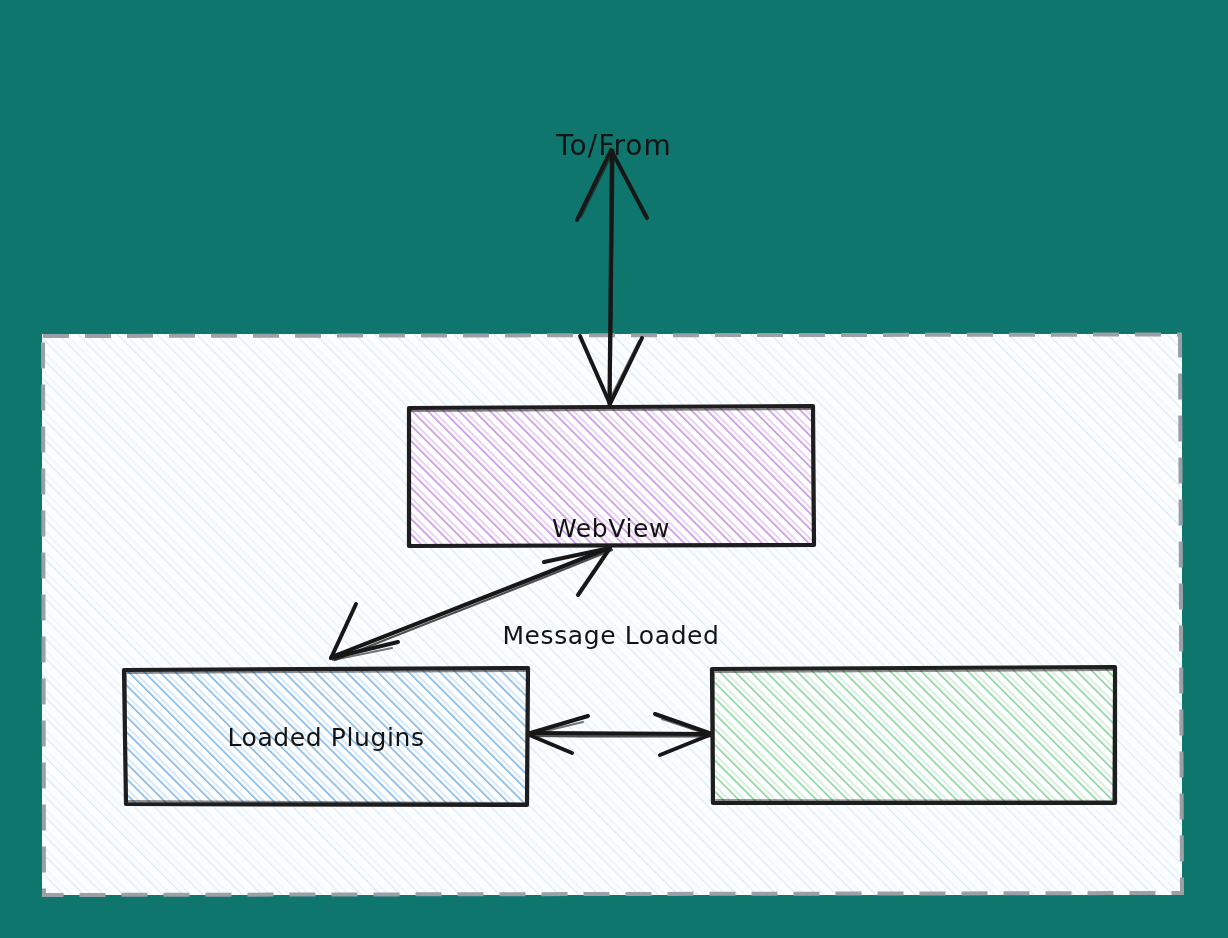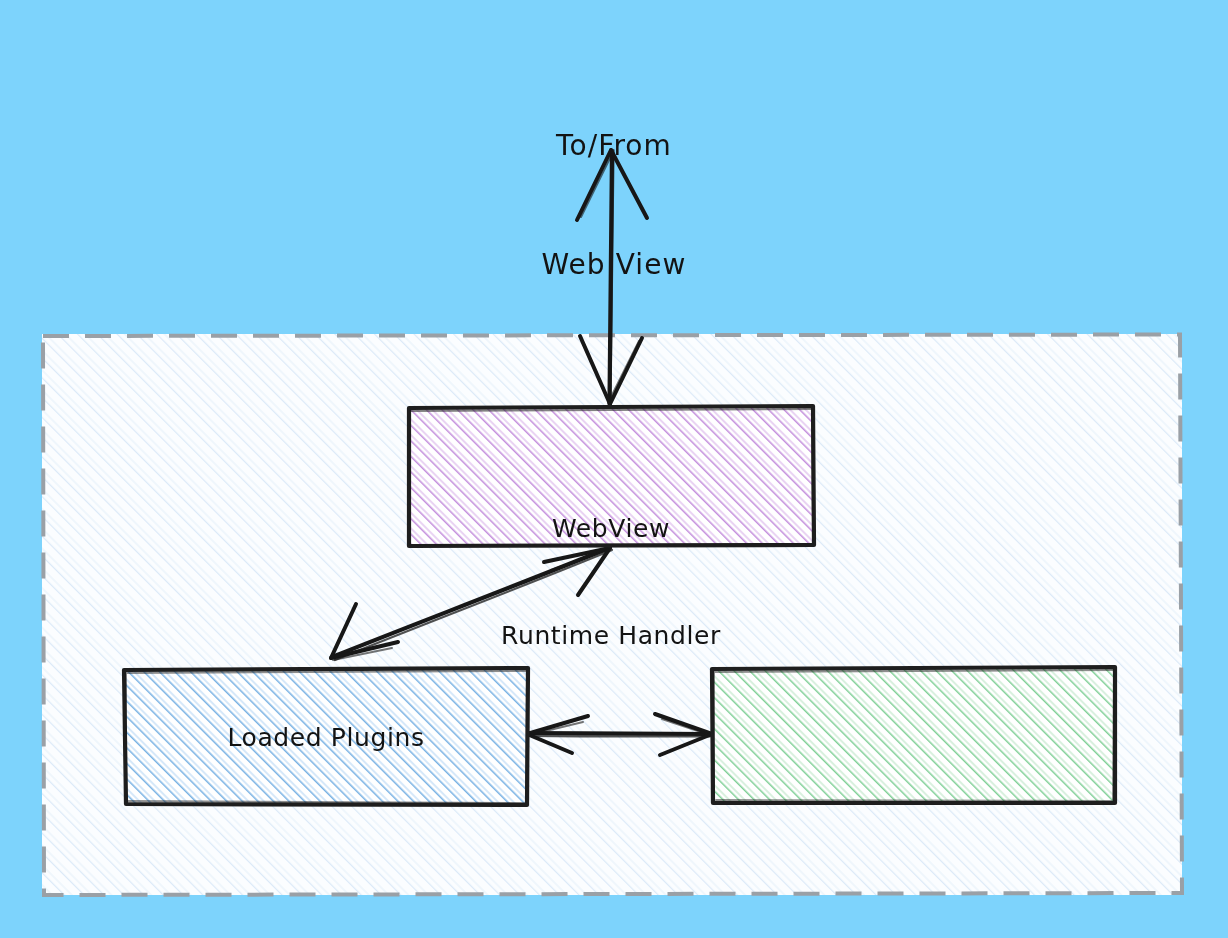--- a/index.html
+++ b/index.html
@@ -8,21 +8,21 @@
     padding: 0;
     background: #ffffff;
   }
   body {
     font-family: "DejaVu Sans", sans-serif;
   }
   #canvas {
     position: relative;
     width: 1228px;
     height: 938px;
-    background: #7dd3fc;
+    background: #0f766e;
     overflow: hidden;
   }
   svg.layer {
     position: absolute;
     left: 0;
     top: 0;
     width: 1228px;
     height: 938px;
   }
   .hand-text {
@@ -145,25 +145,24 @@
 
     <g>
       <path d="M 713 668 L 1115 667 L 1114 803 L 713 802 Z" fill="url(#hatch-green)"></path>
       <path d="M 712 669 L 1115 667 L 1115 803 L 713 803 Z" fill="none" stroke="#1e1e1e" stroke-width="4.2" stroke-linejoin="round" stroke-linecap="round"></path>
       <path d="M 715 672 L 1113 670 M 1114 671 L 1113 800 M 1112 801 L 716 800 M 714 800 L 714 671" fill="none" stroke="#1e1e1e" stroke-width="1.8" opacity="0.5" stroke-linecap="round"></path>
     </g>
   </svg>
 
   <div class="hand-text" id="title-text">
     <div>To/From</div>
-    <div>Web View</div>
   </div>
 
 
   <div class="hand-text node-label" style="left:408px; top:440px; width:406px;">
     <div>WebView</div>
-    <div>Runtime Handler</div>
+    <div>Message Loaded</div>
   </div>
 
   <div class="hand-text node-label" style="left:124px; top:720px; width:404px;">Loaded Plugins</div>
 
 
 </div>
 
 </body></html>

